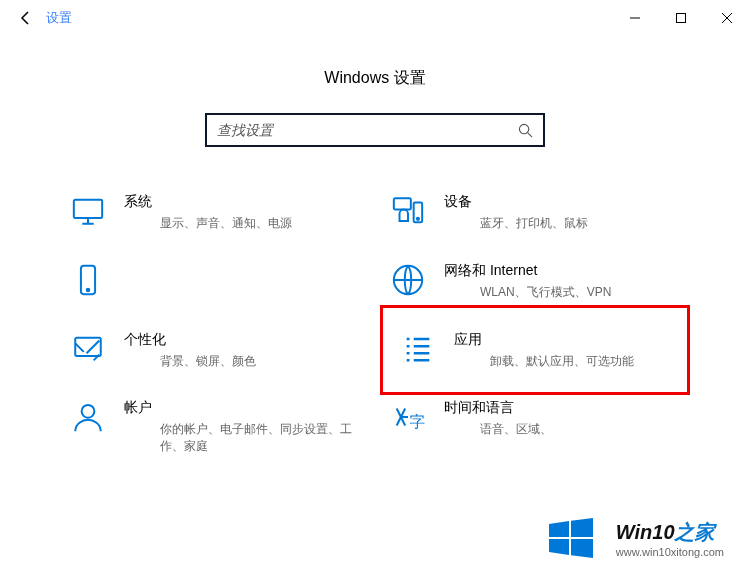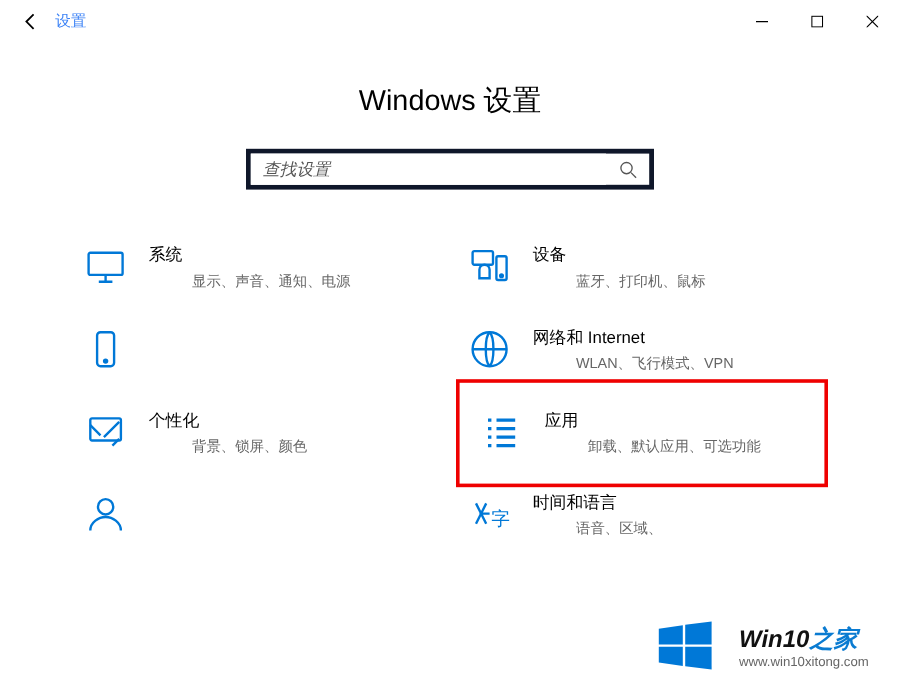--- a/index.html
+++ b/index.html
@@ -40,29 +40,29 @@
       height: 32px;
       display: flex;
       align-items: center;
       justify-content: center;
       color: #000;
     }
     .win-btn svg { display: block; }
     .content { padding: 24px 40px 0; }
     .heading {
       text-align: center;
-      font-size: 24px;
+      font-size: 16px;
       font-weight: 400;
       margin: 8px 0 24px;
     }
     .search {
       width: 340px;
       height: 34px;
       margin: 0 auto 46px;
-      border: 4px solid #0f172a;
+      border: 2px solid #0f172a;
       display: flex;
       align-items: center;
     }
     .search input {
       flex: 1;
       border: none;
       outline: none;
       height: 100%;
       padding: 0 10px;
       font-size: 14px;
@@ -260,20 +260,24 @@
         <div class="sub">卸载、默认应用、可选功能</div>
       </div>
     </div>
 
     <div class="card">
       <div class="icon">
         <svg width="34" height="34" viewBox="0 0 24 24" fill="none" stroke="currentColor" stroke-width="1.4">
             <circle cx="12" cy="8" r="4.5"></circle>
             <path d="M3 22c0-5 5-8 9-8s9 3 9 8"></path>
           </svg>
+      </div>
+      <div class="txt">
+        <div class="lbl">帐户</div>
+        <div class="sub">你的帐户、电子邮件、同步设置、工作、家庭</div>
       </div>
     </div>
 
     <div class="card">
       <div class="icon">
         <svg width="34" height="34" viewBox="0 0 24 24" fill="none" stroke="currentColor" stroke-width="1.4">
           <path d="M4 6 L10 18 M6 12 h6 M10 6 L4 18"></path>
           <text x="13" y="19" font-size="11" fill="currentColor" stroke="none">字</text>
         </svg>
       </div>

